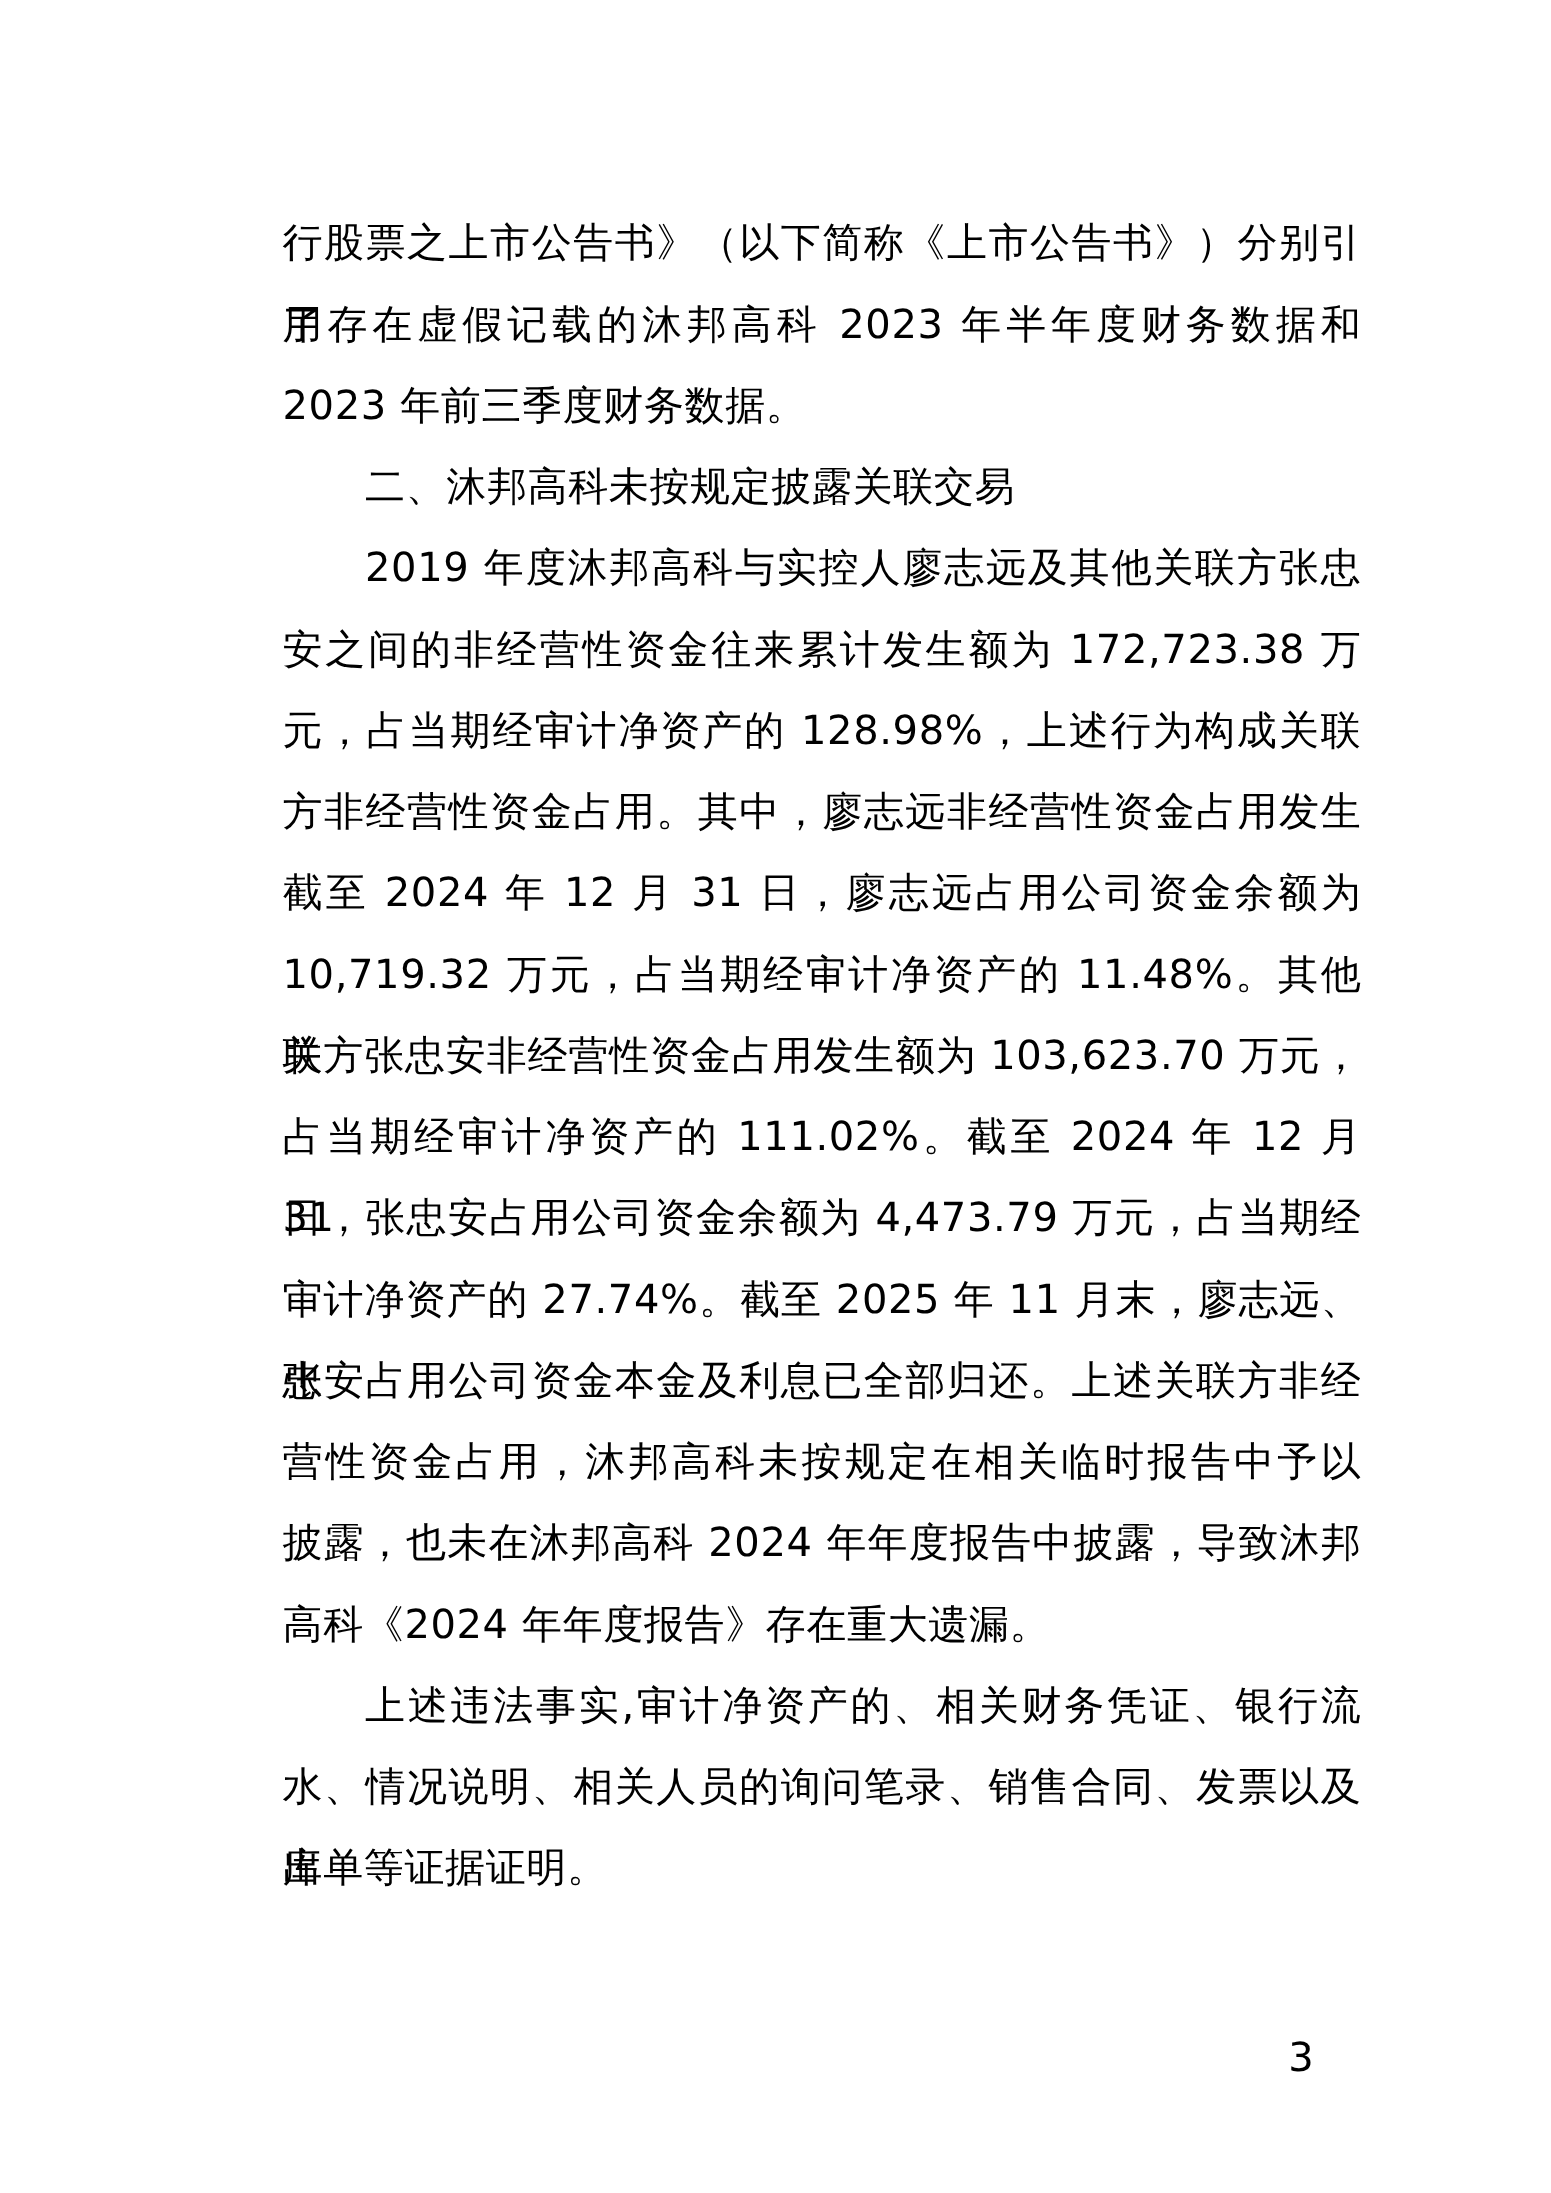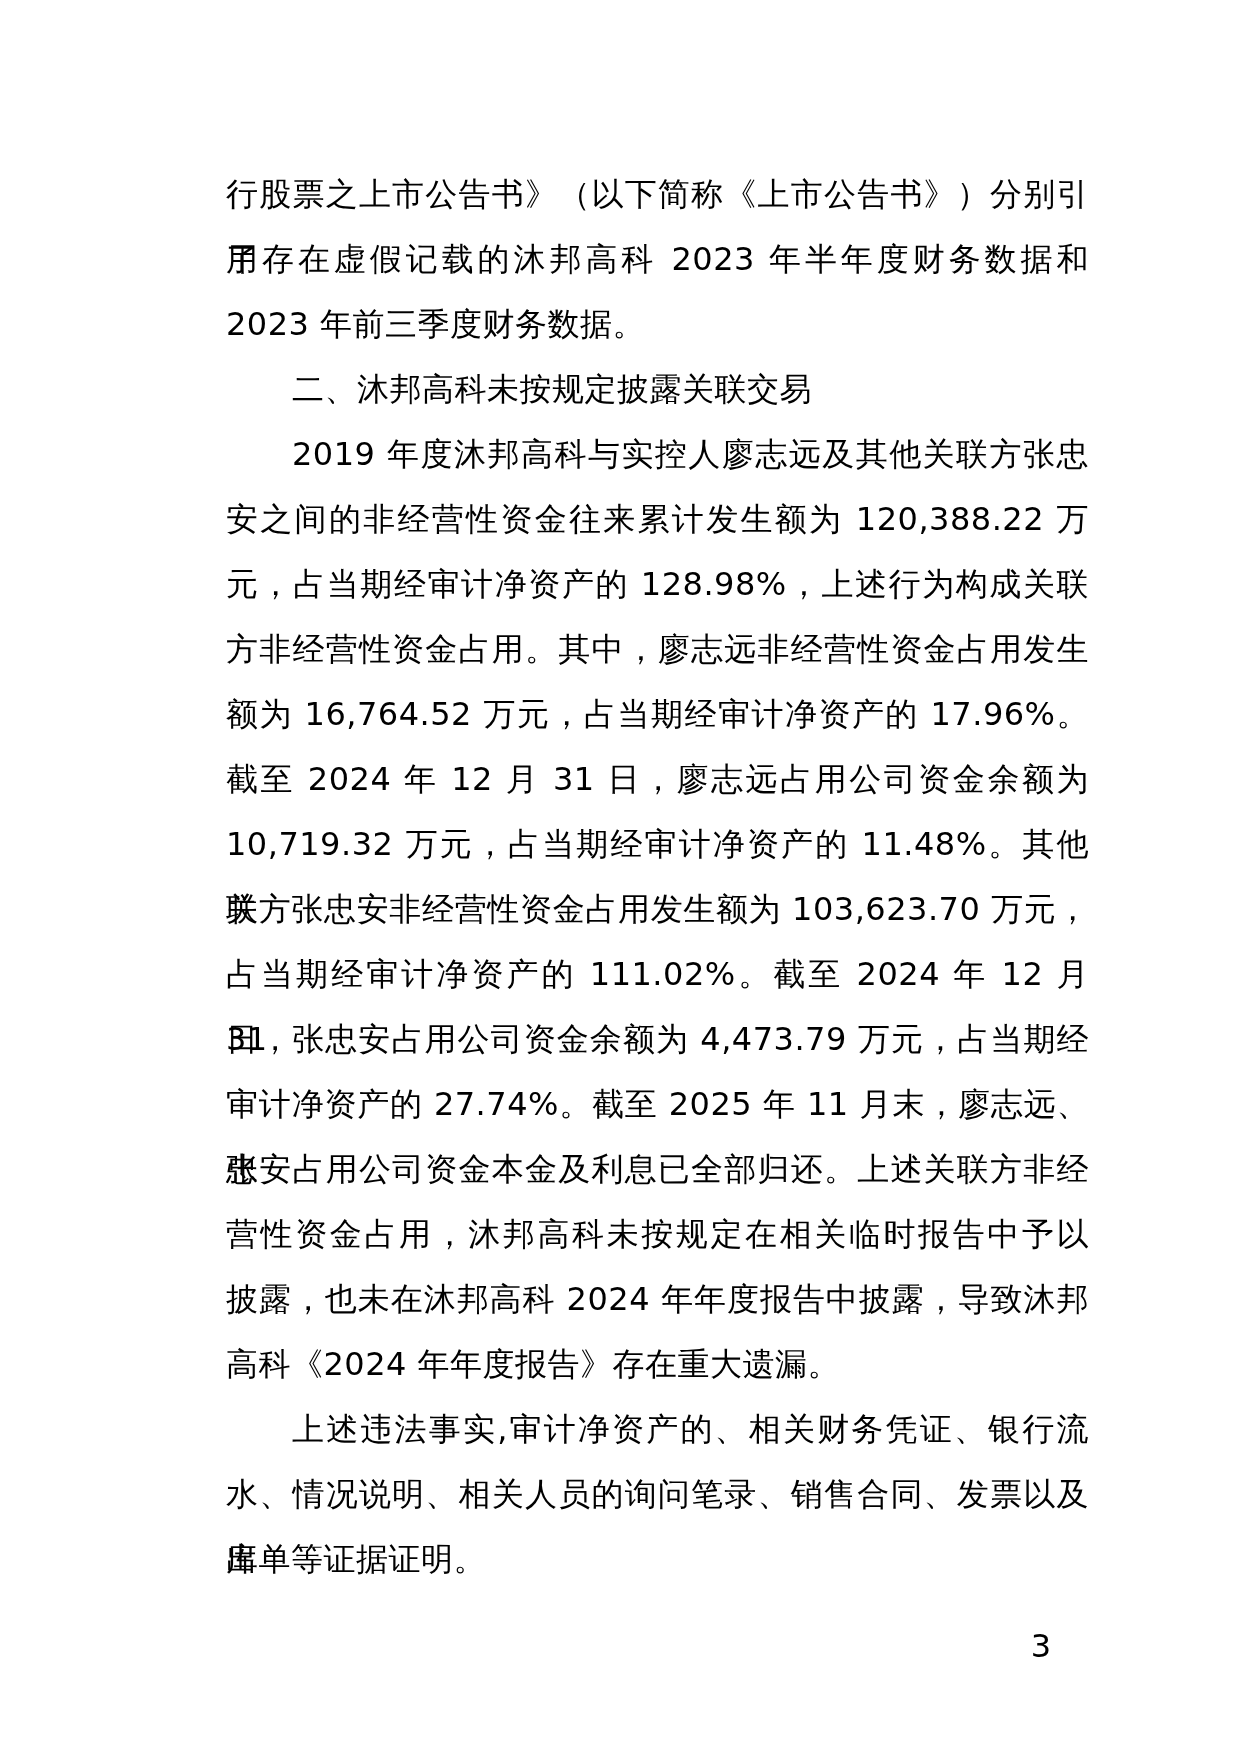--- a/index.html
+++ b/index.html
@@ -60,24 +60,23 @@
 </head>
 <body>
 
 <div class="page">
   <div class="content">
     <div class="line">行股票之上市公告书》（以下简称《上市公告书》）分别引用</div>
     <div class="line">了存在虚假记载的沐邦高科 2023 年半年度财务数据和</div>
     <div class="line end">2023 年前三季度财务数据。</div>
     <div class="line end indent">二、沐邦高科未按规定披露关联交易</div>
     <div class="line indent">2019 年度沐邦高科与实控人廖志远及其他关联方张忠</div>
-    <div class="line">安之间的非经营性资金往来累计发生额为 120,388.22 万</div>
+    <div class="line">安之间的非经营性资金往来累计发生额为 172,723.38 万</div>
     <div class="line">元，占当期经审计净资产的 128.98%，上述行为构成关联</div>
     <div class="line">方非经营性资金占用。其中，廖志远非经营性资金占用发生</div>
-    <div class="line">额为 16,764.52 万元，占当期经审计净资产的 17.96%。</div>
     <div class="line">截至 2024 年 12 月 31 日，廖志远占用公司资金余额为</div>
     <div class="line">10,719.32 万元，占当期经审计净资产的 11.48%。其他关</div>
     <div class="line">联方张忠安非经营性资金占用发生额为 103,623.70 万元，</div>
     <div class="line">占当期经审计净资产的 111.02%。截至 2024 年 12 月 31</div>
     <div class="line">日，张忠安占用公司资金余额为 4,473.79 万元，占当期经</div>
     <div class="line">审计净资产的 27.74%。截至 2025 年 11 月末，廖志远、张</div>
     <div class="line">忠安占用公司资金本金及利息已全部归还。上述关联方非经</div>
     <div class="line">营性资金占用，沐邦高科未按规定在相关临时报告中予以</div>
     <div class="line">披露，也未在沐邦高科 2024 年年度报告中披露，导致沐邦</div>
     <div class="line end">高科《2024 年年度报告》存在重大遗漏。</div>

